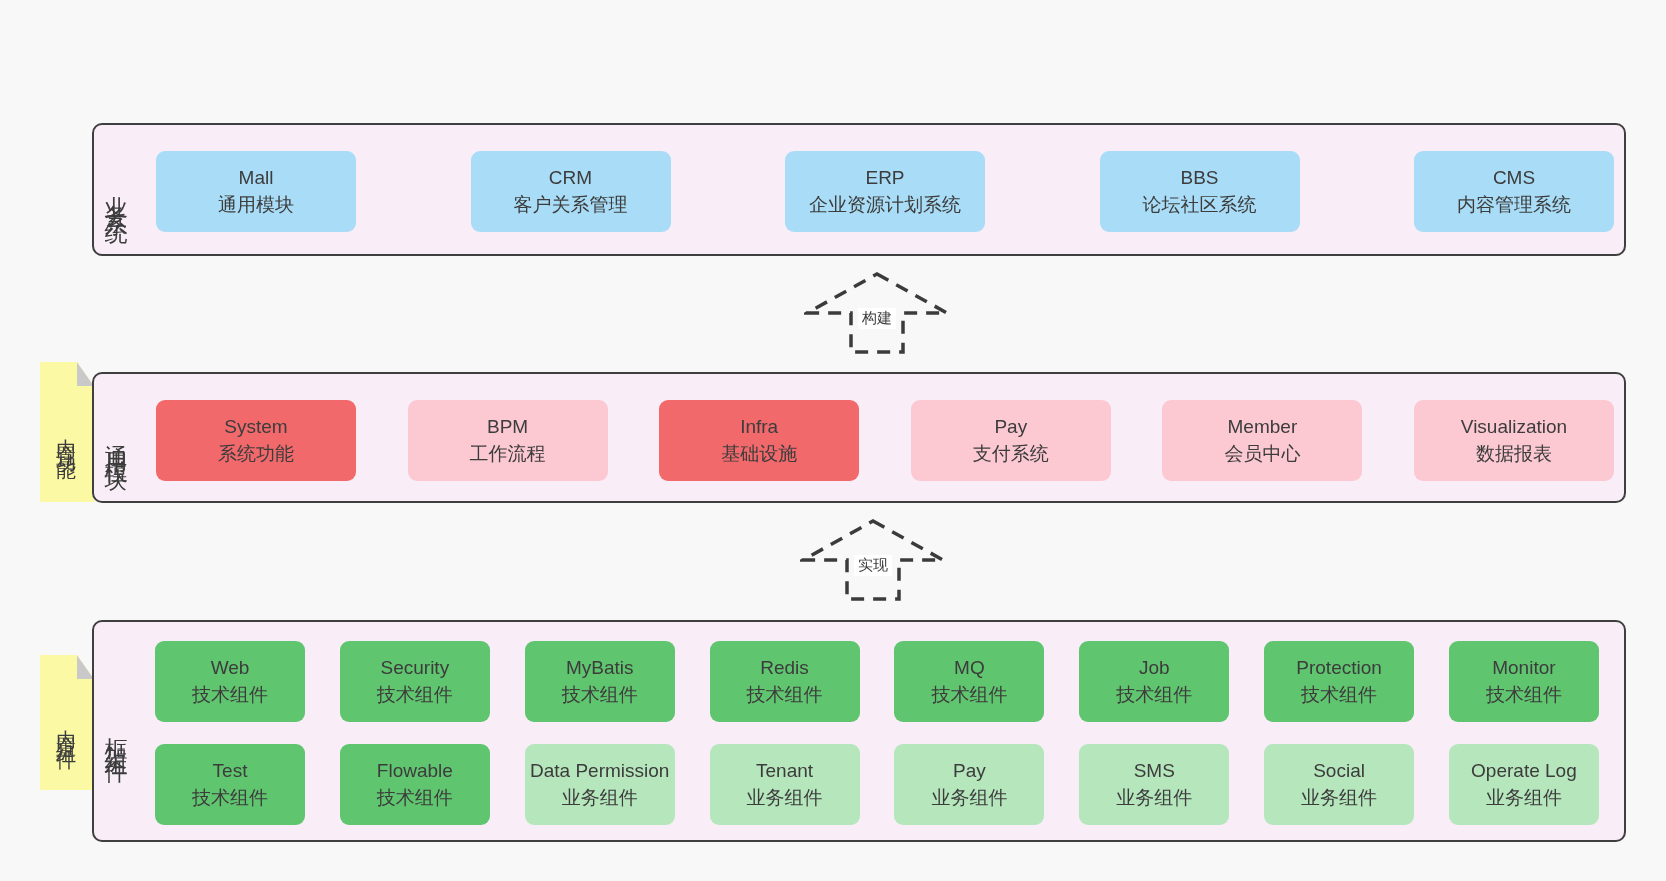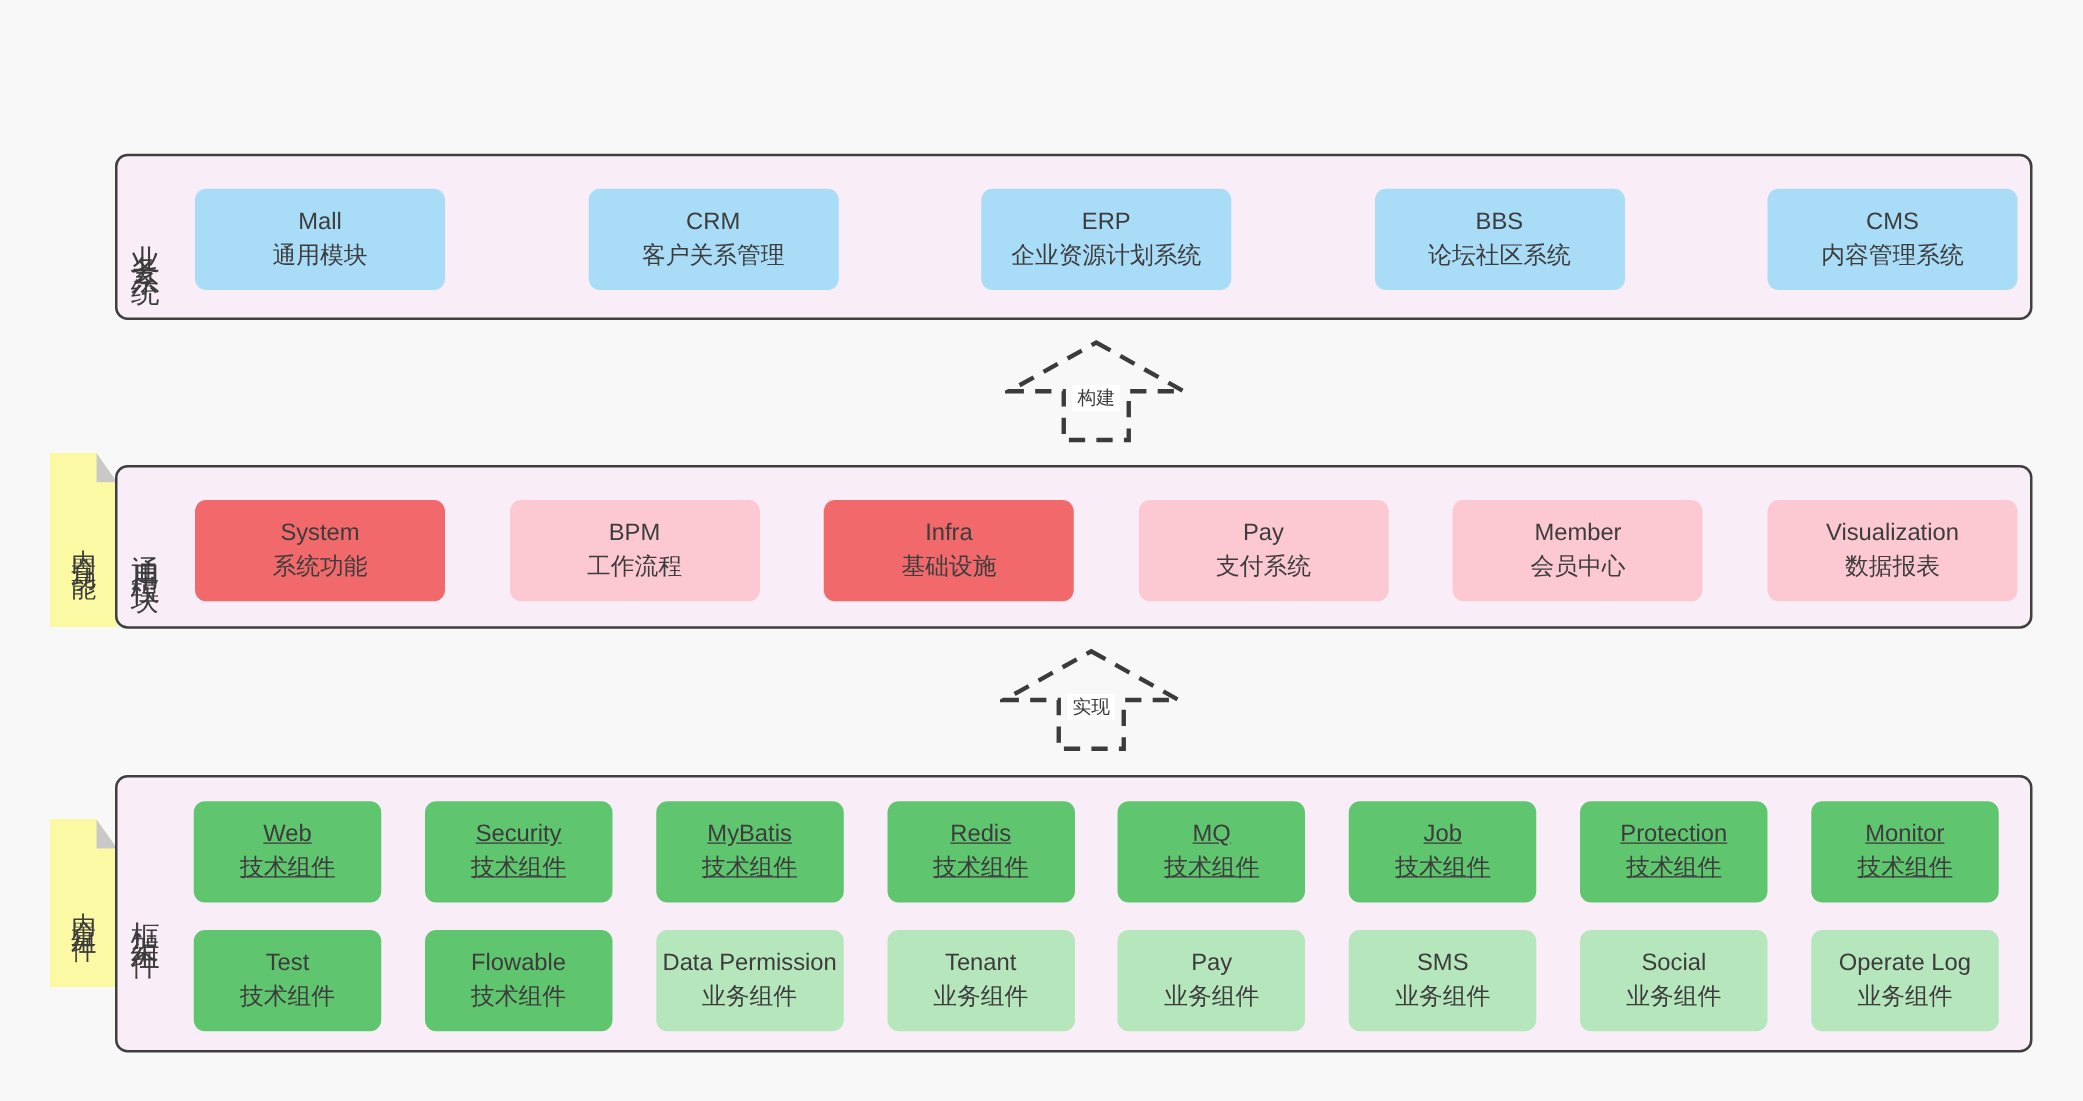--- a/index.html
+++ b/index.html
@@ -46,21 +46,21 @@
     position:absolute; left:4px; top:0; bottom:0; width:38px;
     display:flex; align-items:center; justify-content:center;
     writing-mode:vertical-rl; text-orientation:upright;
     font-size:23px; letter-spacing:8px; padding-top:8px;
   }
 
   
   .row { position:absolute; display:flex; justify-content:space-between; }
   .row-6 { left:62px; width:1458px; top:26px; height:81px; }
   .row-8 { left:61px; width:1444px; height:81px; }
-  .row-8.r1 { top:19px;text-decoration:underline; }
+  .row-8.r1 { top:19px; }
   .row-8.r2 { top:122px; }
 
   .box {
     display:flex; flex-direction:column; align-items:center; justify-content:center;
     text-align:center; border-radius:9px;
     font-size:19px; line-height:1.38; padding:4px;
   }
   .box-lg { width:200px; }
   .box-sm { width:150px; }
   .blue        { background:var(--blue,#a9dcf6); }

